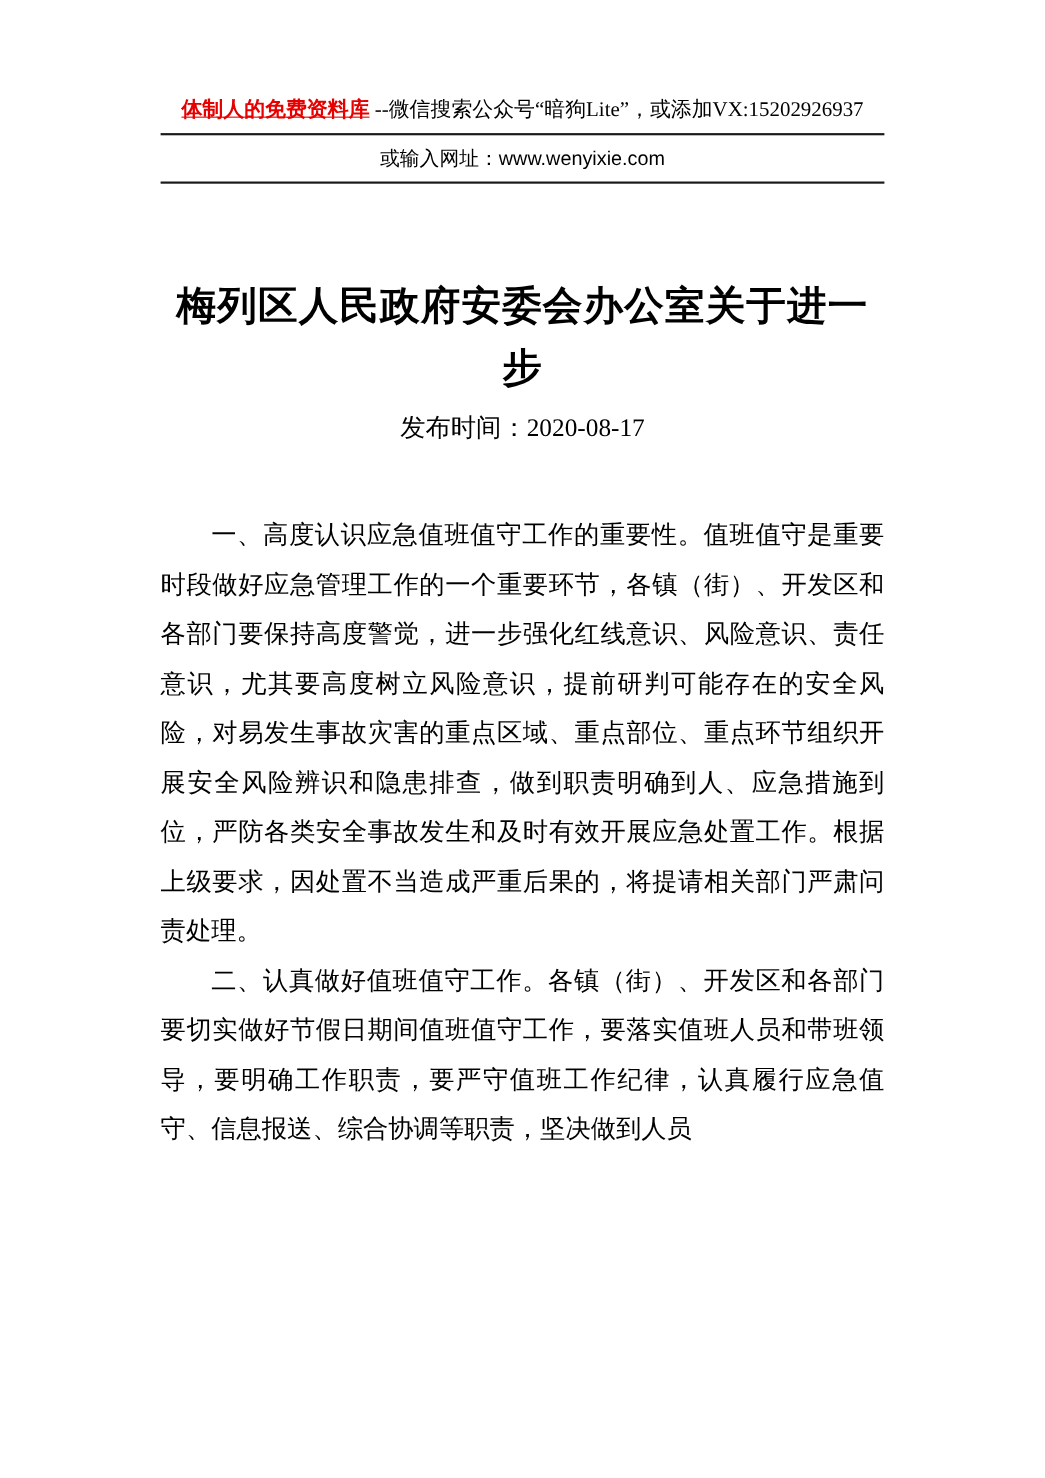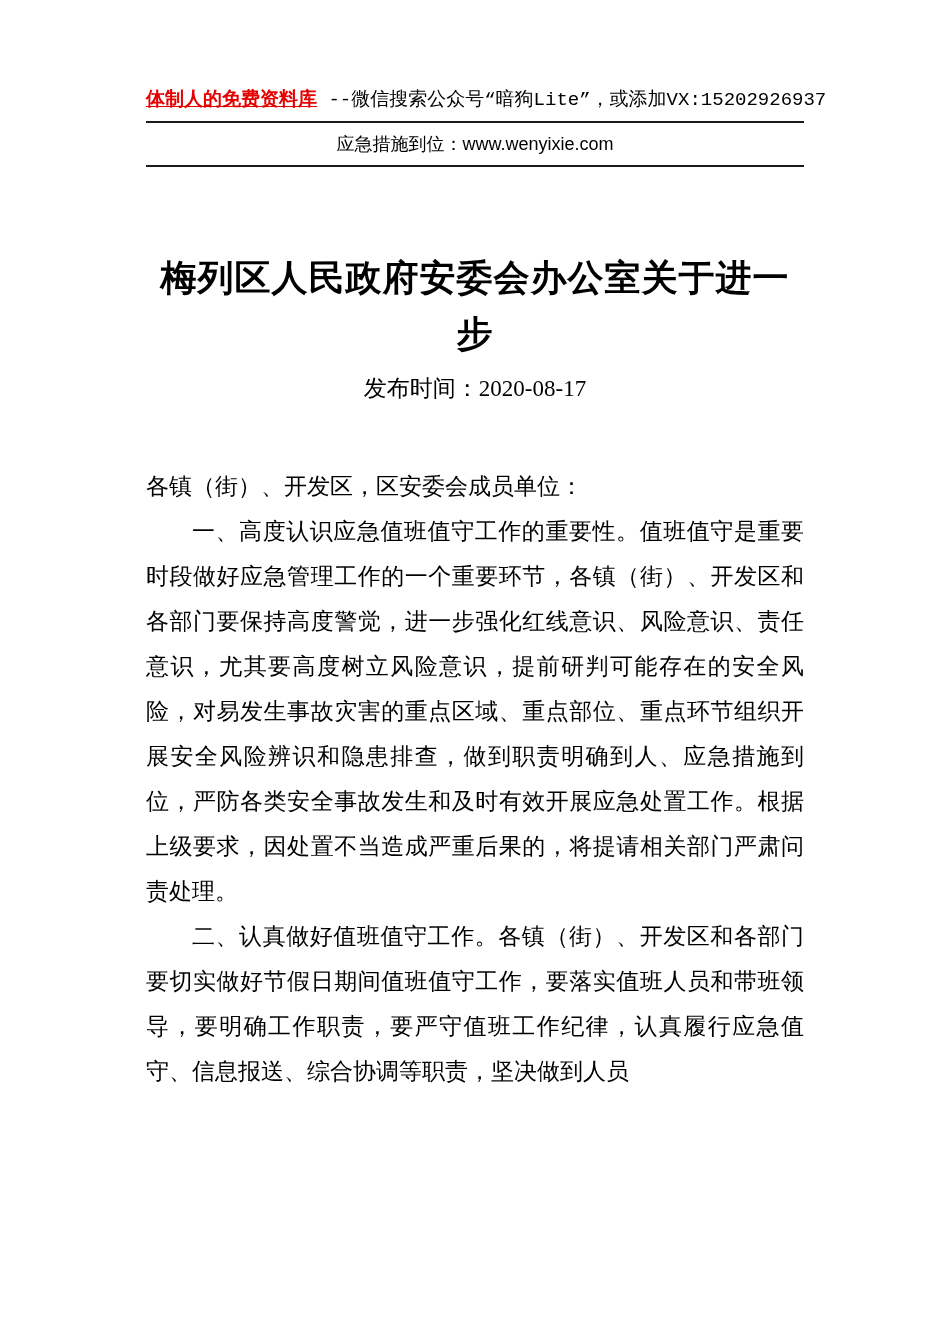--- a/index.html
+++ b/index.html
@@ -11,21 +11,21 @@
     color: #000;
     font-family: "Liberation Serif", "DejaVu Serif", serif;
     overflow: hidden;
   }
   .page { padding: 86px 146px 0 146px; }
 
   
   .header-line1 {
     text-align: center;
     font-size: 19px;
-    font-family: Liberation Mono, monospace;
+    font-family: Liberation Serif, serif;
     white-space: nowrap;
   }
   .brand {
     color: #e60000;
     font-weight: bold;
     text-decoration: underline;
   }
   .rule {
     border: 0;
     border-top: 2px solid #1a1a1a;
@@ -66,29 +66,28 @@
 </head>
 <body>
 
 <div class="page">
 
   <div class="header">
     <div class="header-line1">
       <span class="brand">体制人的免费资料库</span><span> --微信搜索公众号“暗狗Lite”，或添加VX:15202926937</span>
     </div>
     <hr class="rule top">
-    <div class="header-line2">应急措施到位：www.wenyixie.com</div>
+    <div class="header-line2">或输入网址：www.wenyixie.com</div>
     <hr class="rule bottom">
   </div>
 
   <div class="title">
     <div>梅列区人民政府安委会办公室关于进一步</div>
   </div>
 
   <div class="pub-date">发布时间：2020-08-17</div>
 
   <div class="doc-body">
-      <p class="para"><span>各镇（街）、开发区，区安委会成员单位：</span></p>
       <p class="para indent"><span class="bold">一、高度认识应急值班值守工作的重要性。</span><span>值班值守是重要时段做好应急管理工作的一个重要环节，各镇（街）、开发区和各部门要保持高度警觉，进一步强化红线意识、风险意识、责任意识，尤其要高度树立风险意识，提前研判可能存在的安全风险，对易发生事故灾害的重点区域、重点部位、重点环节组织开展安全风险辨识和隐患排查，做到职责明确到人、应急措施到位，严防各类安全事故发生和及时有效开展应急处置工作。根据上级要求，因处置不当造成严重后果的，将提请相关部门严肃问责处理。</span></p>
       <p class="para indent"><span class="bold">二、认真做好值班值守工作。</span><span>各镇（街）、开发区和各部门要切实做好节假日期间值班值守工作，要落实值班人员和带班领导，要明确工作职责，要严守值班工作纪律，认真履行应急值守、信息报送、综合协调等职责，坚决做到人员</span></p>
     </div>
 
 </div>
 
 </body></html>

